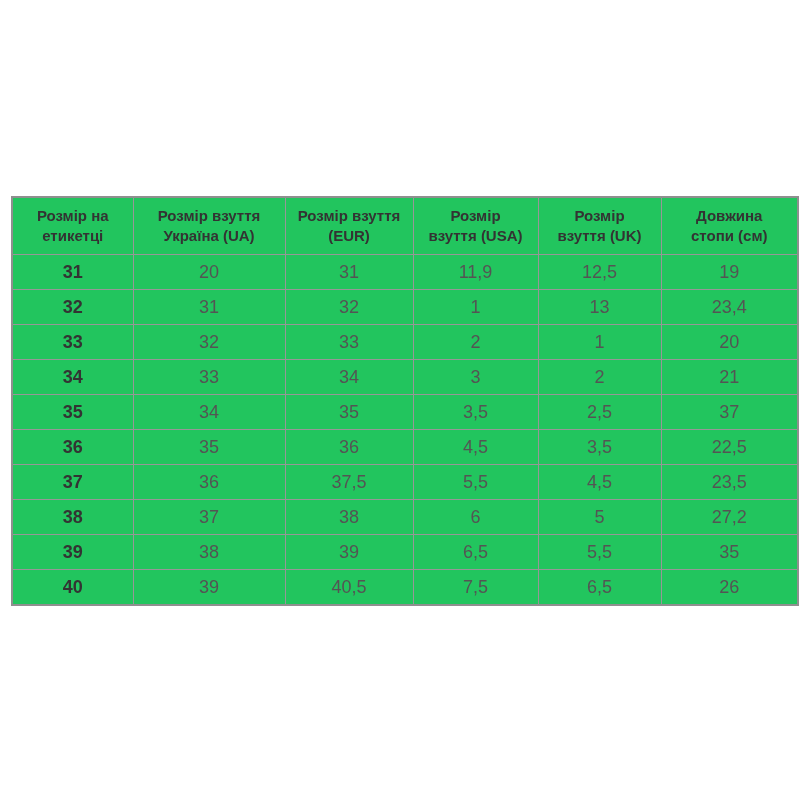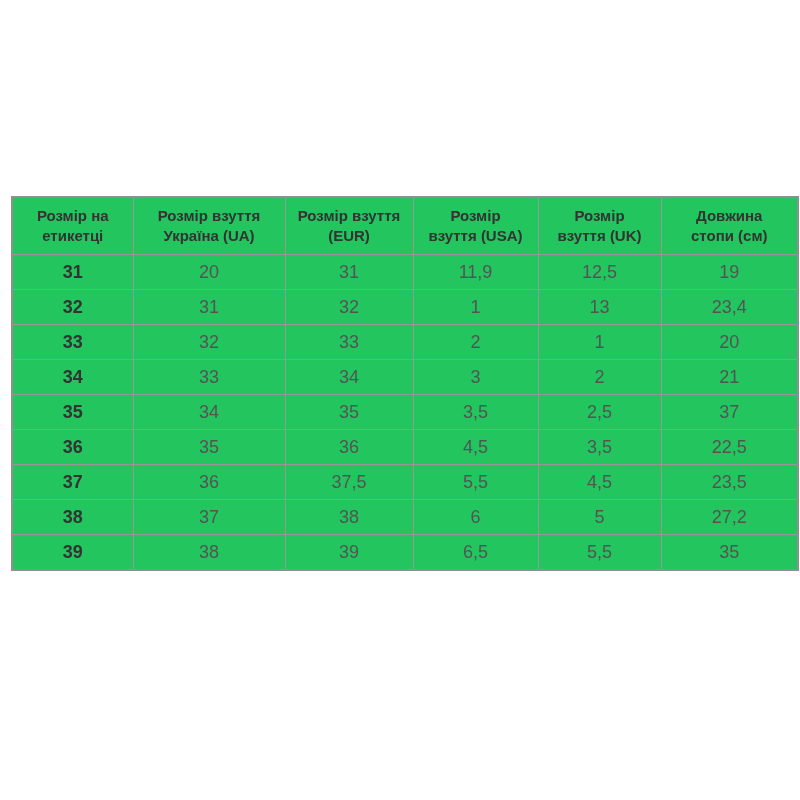--- a/index.html
+++ b/index.html
@@ -150,16 +150,24 @@
           <td>27,2</td>
         </tr>
         <tr>
           <td class="rowhead">39</td>
           <td>38</td>
           <td>39</td>
           <td>6,5</td>
           <td>5,5</td>
           <td>35</td>
         </tr>
+        <tr>
+          <td class="rowhead">40</td>
+          <td>39</td>
+          <td>40,5</td>
+          <td>7,5</td>
+          <td>6,5</td>
+          <td>26</td>
+        </tr>
       </tbody>
     </table>
   </div>
 </div>
 
 </body></html>

